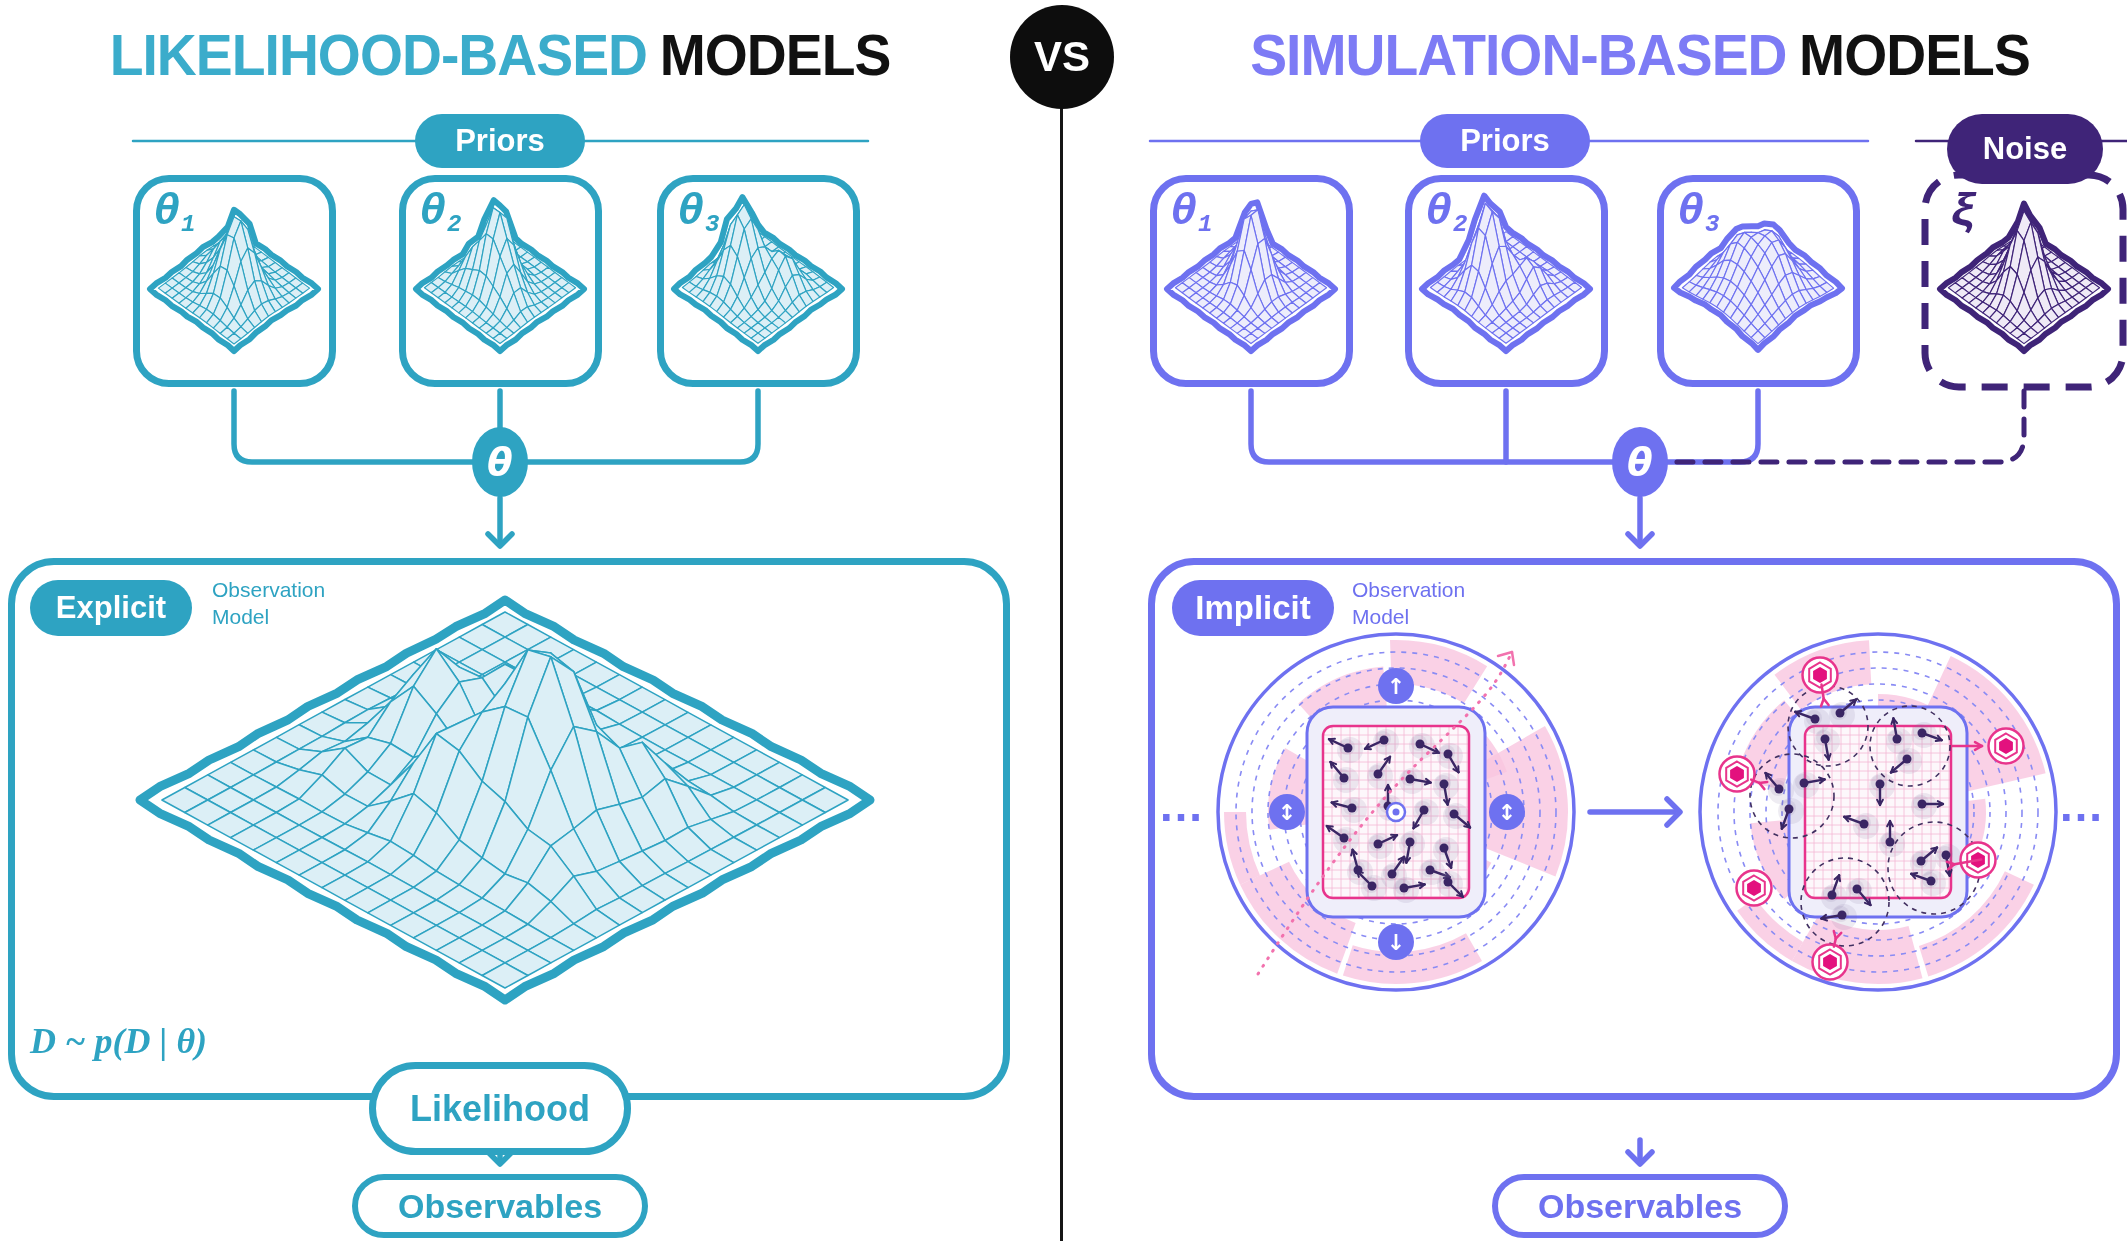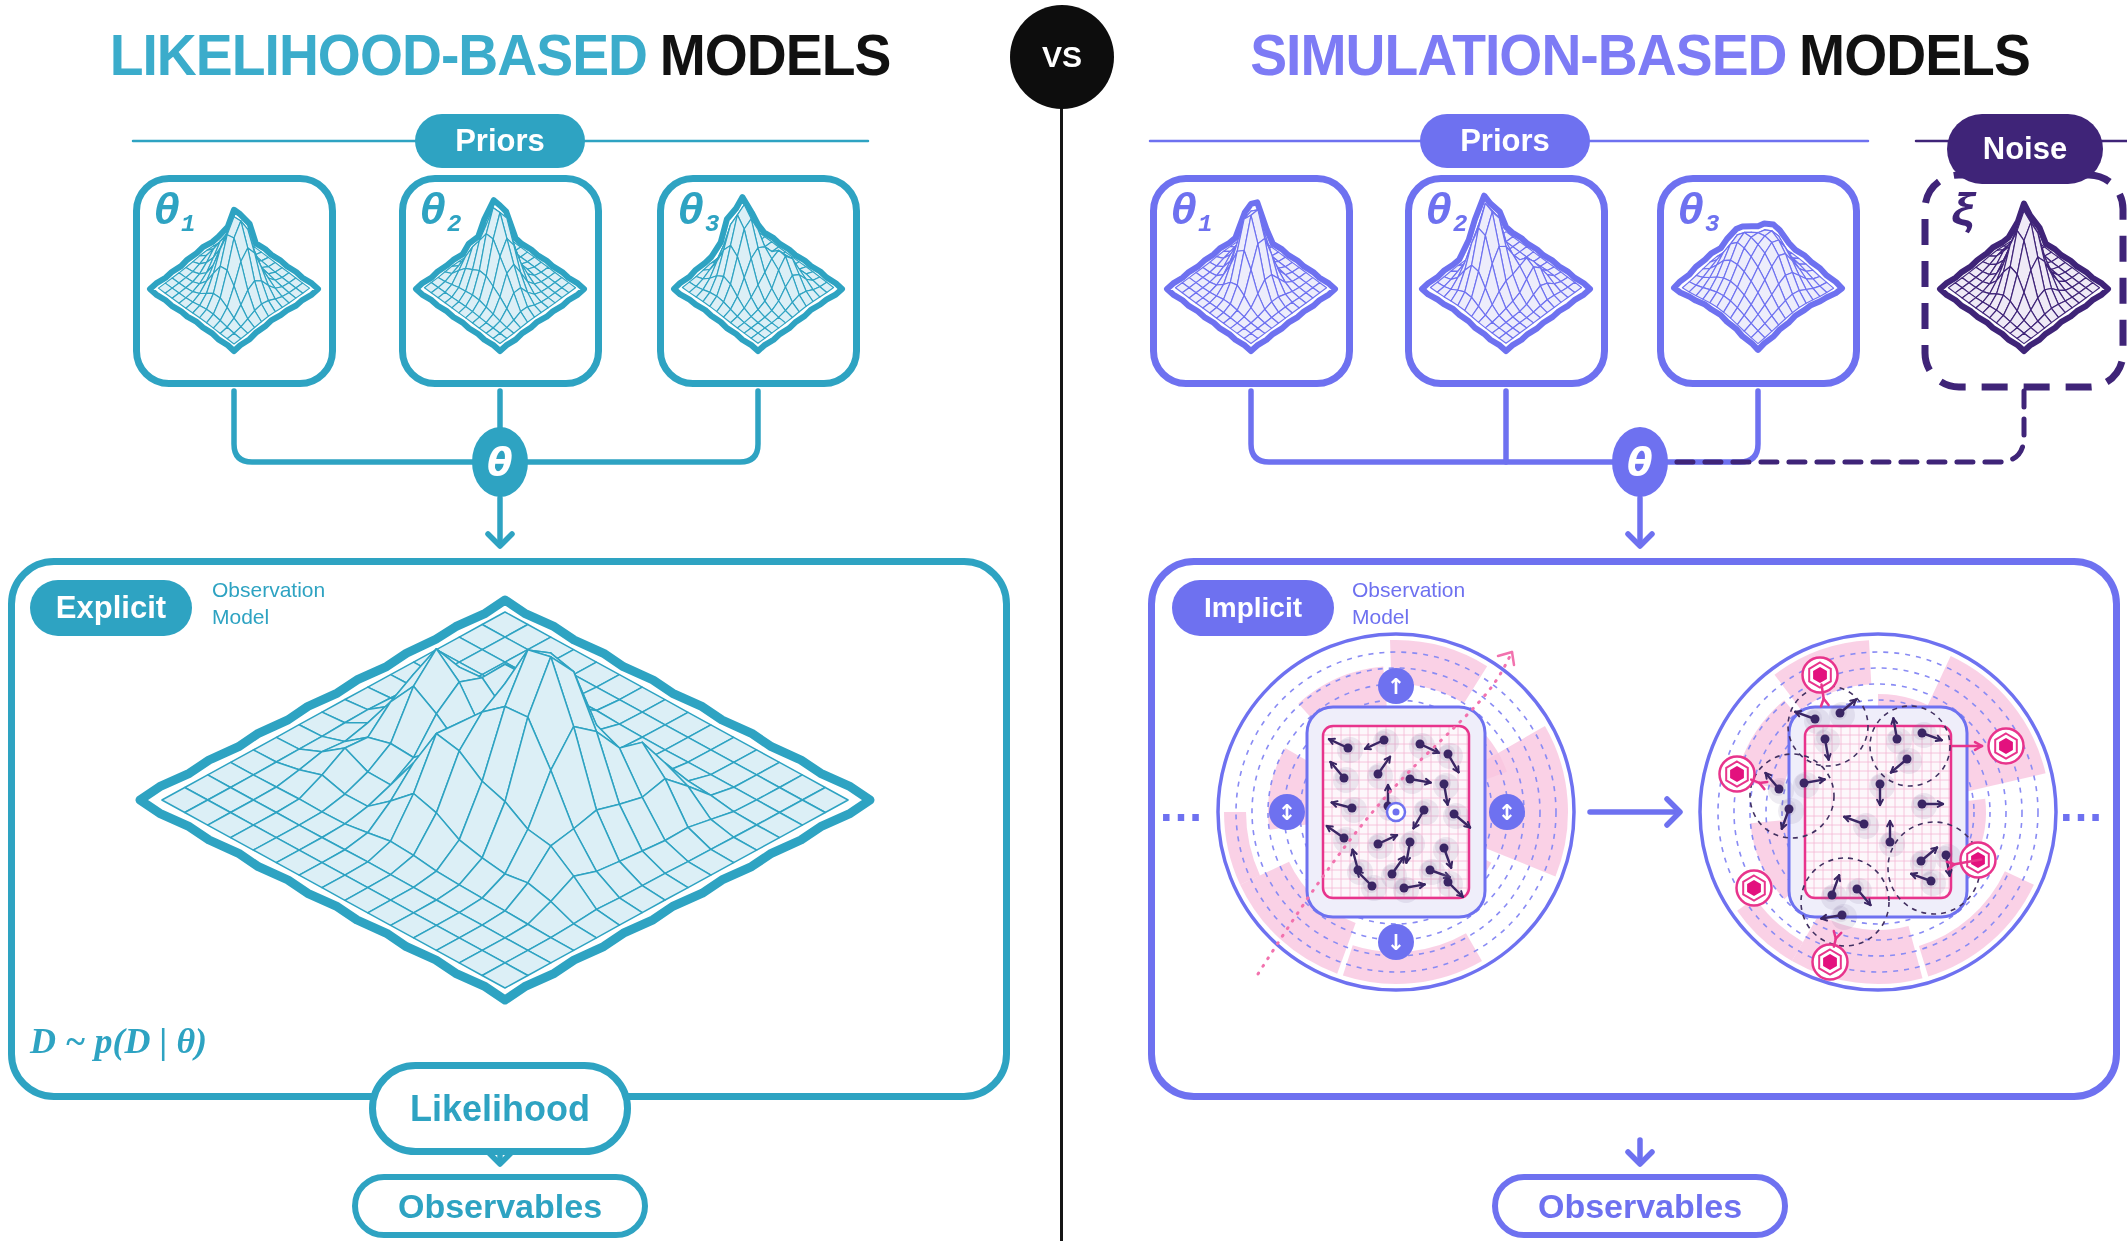--- a/index.html
+++ b/index.html
@@ -14,21 +14,21 @@
          font-family:"Liberation Sans",sans-serif}
   .abs{position:absolute}
   svg#art{position:absolute;left:0;top:0;z-index:2}
   .layer-boxes{z-index:1}
   .overlay{z-index:3}
   .title{position:absolute;font-weight:bold;font-size:57px;letter-spacing:-1px;white-space:nowrap;
          text-align:center;transform:scaleX(.97)}
   .title .accent{color:var(--acc)}
   .title .rest{color:var(--black);margin-left:13px}
   .vs{position:absolute;width:104px;height:104px;border-radius:50%;background:#0d0d0d;color:#fff;
-      display:flex;align-items:center;justify-content:center;font-weight:bold;font-size:30px}
+      display:flex;align-items:center;justify-content:center;font-weight:bold;font-size:42px}
   .divider{position:absolute;background:#151515}
   .pill{position:absolute;display:flex;align-items:center;justify-content:center;border-radius:999px;
         font-weight:bold;box-sizing:border-box}
   .pill.solid{color:#fff}
   .pill.outline{background:#fff}
   .obox{position:absolute;border-style:solid;border-radius:36px;box-sizing:border-box;background:transparent}
   .bigbox{border-radius:46px}
   .boxlabel{position:absolute;font-weight:bold;font-style:italic;font-size:45px;line-height:1;
             font-family:Liberation Mono, monospace}
   .boxlabel .sub{font-size:24px;font-weight:bold;position:relative;top:7px;left:1px}
@@ -1654,21 +1654,21 @@
     <div class="boxlabel" style="left:1950px;top:190px;color:var(--noise-purple)">ξ</div>
 
     <div class="theta-badge" style="left:472px;top:427px;background:var(--teal)">θ</div>
     <div class="theta-badge" style="left:1612px;top:427px;background:var(--periwinkle)">θ</div>
 
     <div class="pill solid" style="left:30px;top:580px;width:162px;height:56px;background:var(--teal);font-size:31px">Explicit</div>
     <div class="obsmodel" style="left:212px;top:577px;color:var(--teal)">
       <div>Observation</div>
         <div>Model</div>
     </div>
-    <div class="pill solid" style="left:1172px;top:580px;width:162px;height:56px;background:var(--periwinkle);font-size:28px">Implicit</div>
+    <div class="pill solid" style="left:1172px;top:580px;width:162px;height:56px;background:var(--periwinkle);font-size:33px">Implicit</div>
     <div class="obsmodel" style="left:1352px;top:577px;color:var(--periwinkle)">
       <div>Observation</div>
         <div>Model</div>
     </div>
 
     <div class="eq" style="left:30px;top:1020px;color:var(--teal)">D ~ p(D | θ)</div>
 
     <div class="dots" style="left:1158px;top:778px;color:var(--periwinkle)">…</div>
     <div class="dots" style="left:2058px;top:778px;color:var(--periwinkle)">…</div>
 

